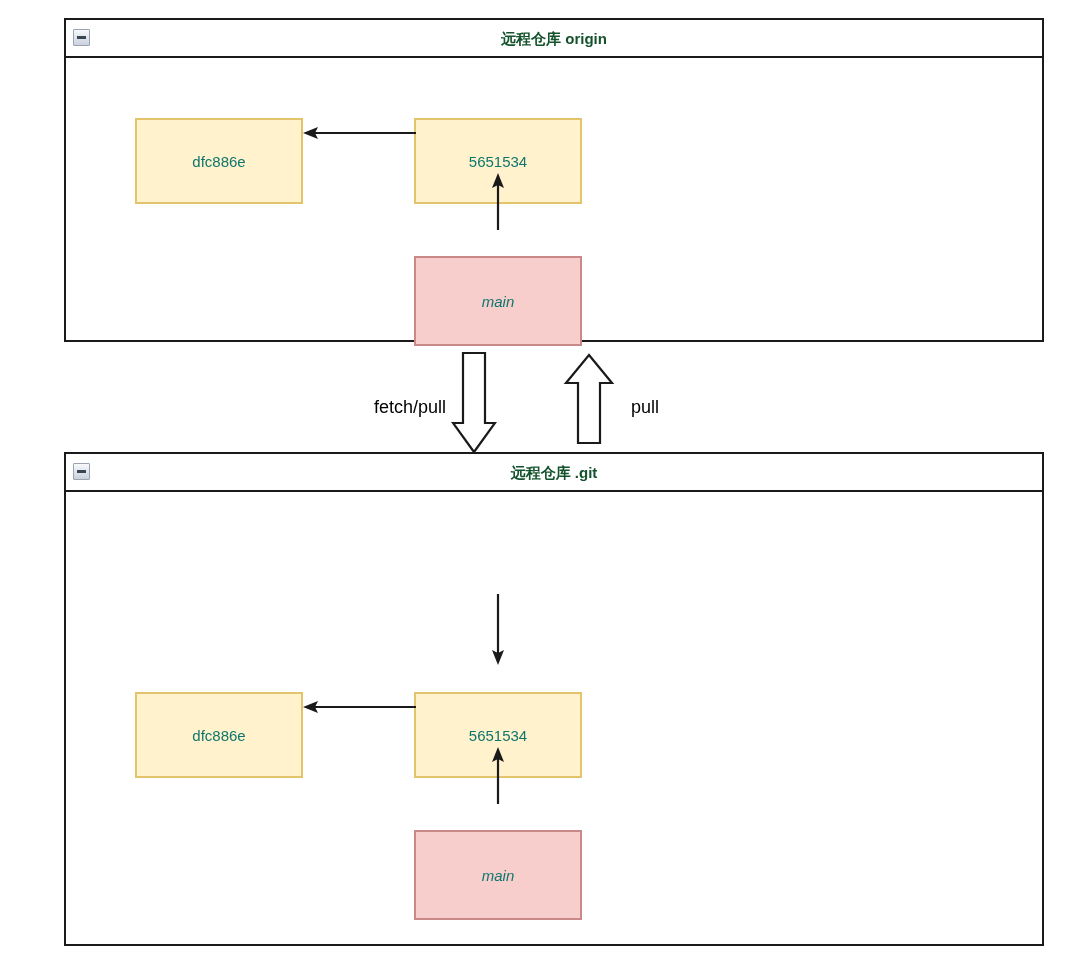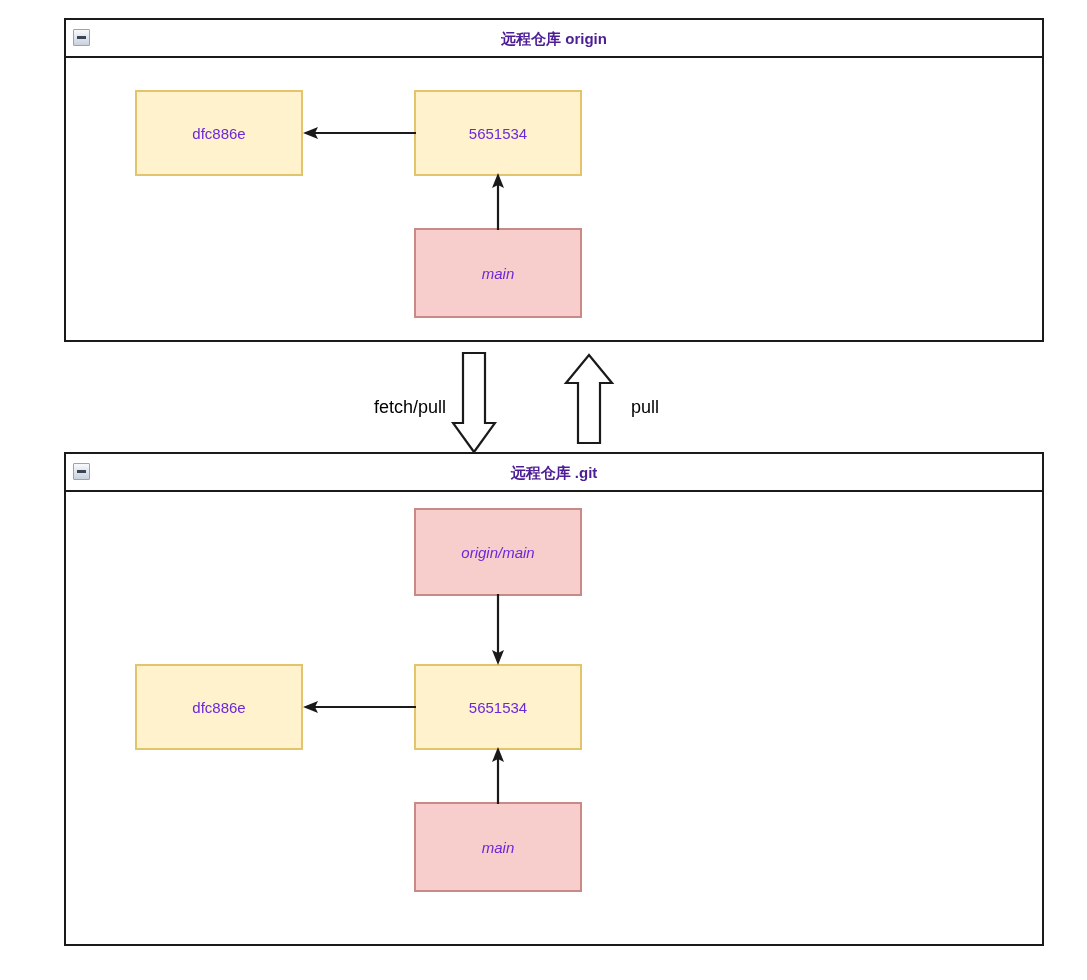--- a/index.html
+++ b/index.html
@@ -37,21 +37,21 @@
     height: 38px;
     border-bottom: 2px solid #1a1a1a;
     box-sizing: border-box;
     display: flex;
     align-items: center;
     justify-content: center;
   }
   .panel-title {
     font-size: 15px;
     font-weight: bold;
-    color: #4c1d95;
+    color: #14532d;
     letter-spacing: 0px;
     line-height: 1;
   }
   .collapse-btn {
     position: absolute;
     left: 7px;
     top: 9px;
     width: 17px;
     height: 17px;
     box-sizing: border-box;
@@ -70,22 +70,23 @@
   }
 
   
   .node {
     position: absolute;
     box-sizing: border-box;
     display: flex;
     align-items: center;
     justify-content: center;
     font-size: 15px;
-    color: #6d28d9;
+    color: #0f766e;
     text-align: left;
+    margin-top: 28px;
   }
   .node.commit {
     background: #fff2cc;
     border: 2px solid #e3c46a;
   }
   .node.branch {
     background: #f8cecc;
     border: 2px solid #c98a87;
     font-style: italic;
   }
@@ -164,23 +165,20 @@
 
   <div class="panel" style="left:64px; top:452px; width:980px; height:494px;">
     <div class="panel-header">
       <div class="collapse-btn">
         <span class="minus"></span>
       </div>
       <span class="panel-title">远程仓库 .git</span>
     </div>
   </div>
 
-  <div class="node branch" style="left:414px; top:508px; width:168px; height:88px;">
-    <span>origin/main</span>
-  </div>
 
   <div class="node commit" style="left:135px; top:664px; width:168px; height:86px;">
     <span>dfc886e</span>
   </div>
 
   <div class="node commit" style="left:414px; top:664px; width:168px; height:86px;">
     <span>5651534</span>
   </div>
 
   <div class="node branch" style="left:414px; top:802px; width:168px; height:90px;">

